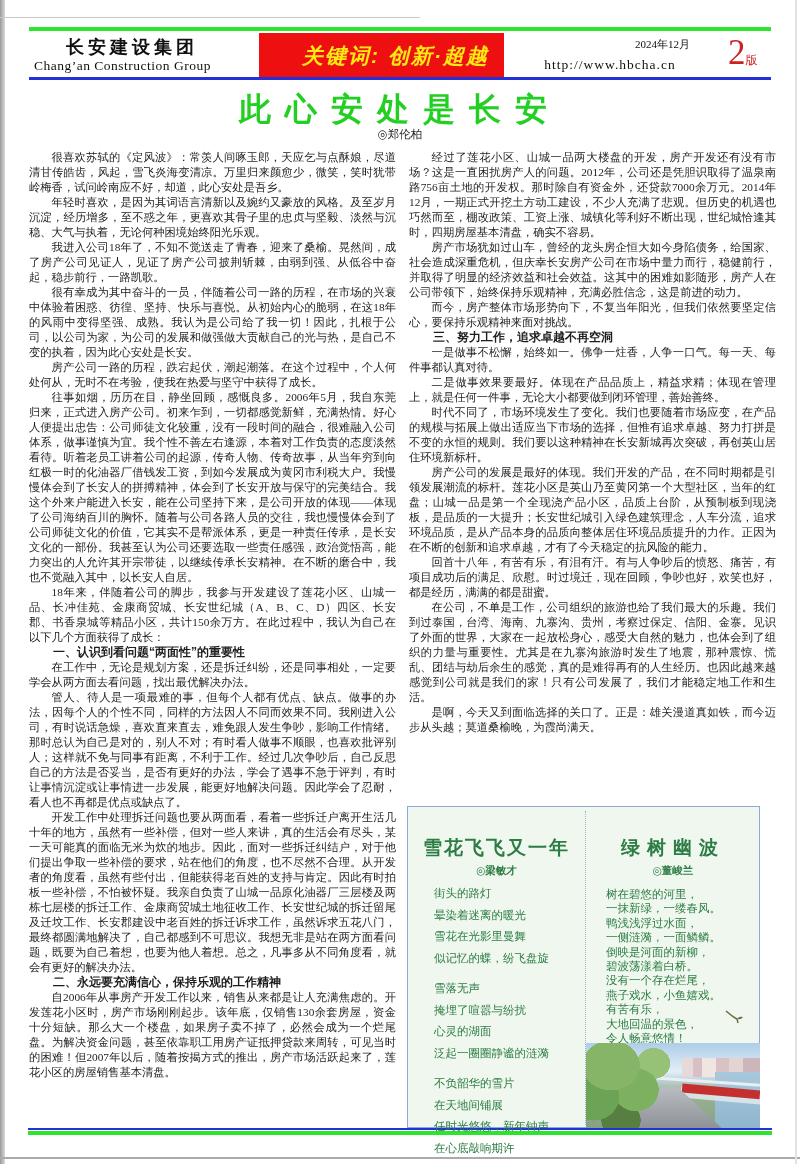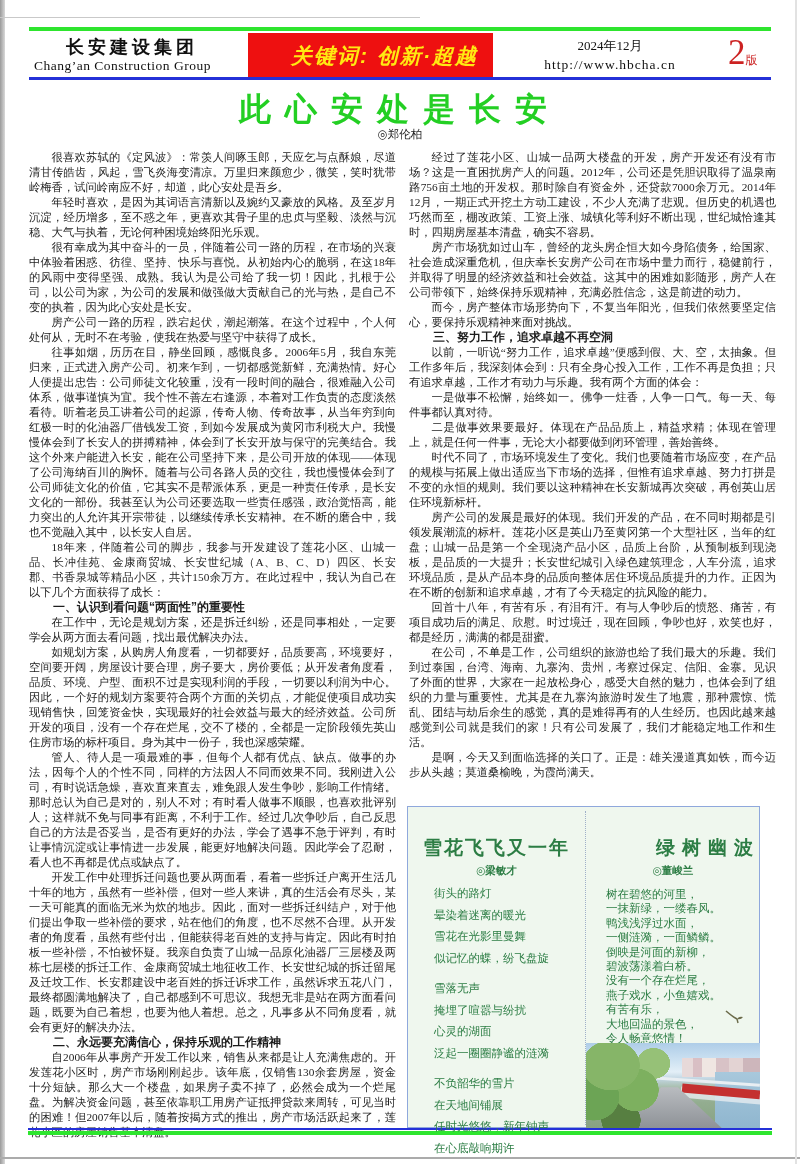--- a/index.html
+++ b/index.html
@@ -16,23 +16,23 @@
   .edge-right{position:absolute;left:795px;top:0;width:2px;height:1164px;background:#e2e2e2;}
 
   .rule{position:absolute;left:29px;width:742px;}
   .rule-top-green{top:27px;height:4px;background:var(--rule-green);}
   .rule-top-blue{top:77px;height:3px;background:var(--rule-blue);}
   .rule-bot-blue{top:1128px;height:2px;background:var(--rule-blue);left:28px;width:744px;}
   .rule-bot-green{top:1131px;height:4px;background:var(--rule-green);left:28px;width:744px;}
 
   .org-cn{position:absolute;left:66px;top:35px;font-size:18px;font-weight:bold;letter-spacing:4px;color:#111;font-family:"Liberation Serif","DejaVu Serif",serif;}
   .org-en{position:absolute;left:34px;top:58px;font-size:13.5px;letter-spacing:.5px;color:#111;}
-  .kw-box{position:absolute;left:248px;top:33px;width:245px;height:45px;background:var(--masthead-red);display:flex;align-items:center;justify-content:center;padding-left:28px;}
+  .kw-box{position:absolute;left:259px;top:33px;width:245px;height:45px;background:var(--masthead-red);display:flex;align-items:center;justify-content:center;padding-left:28px;}
   .kw-text{color:var(--masthead-yellow);font-weight:bold;font-size:21px;letter-spacing:2px;font-family:"Liberation Sans","DejaVu Sans",sans-serif;font-style:italic;}
-  .mast-date{position:absolute;left:530px;top:37px;width:160px;text-align:center;font-size:13px;color:#111;}
+  .mast-date{position:absolute;left:530px;top:37px;width:160px;text-align:right;font-size:11px;color:#111;}
   .mast-url{position:absolute;left:520px;top:57px;width:180px;text-align:center;font-size:13.5px;letter-spacing:1px;color:#111;}
   .page-num{position:absolute;left:728px;top:33px;color:var(--page-red);}
   .page-num .big{font-size:35px;font-family:"Liberation Serif","DejaVu Serif",serif;}
   .page-num .small{font-size:12px;}
 
   .art-title{position:absolute;left:0;top:88px;width:800px;text-align:center;font-size:32px;font-weight:bold;letter-spacing:14px;color:var(--accent-green);font-family:"Liberation Sans","DejaVu Sans",sans-serif;}
   .art-author{position:absolute;left:0;top:127px;width:800px;text-align:center;font-size:11.5px;color:#222;}
 
   .col{position:absolute;top:150px;width:367px;font-size:11.3px;line-height:15px;text-align:justify;color:var(--body-ink);}
   .col1{left:29px;height:992px;overflow:hidden;}
@@ -41,21 +41,21 @@
   .para.no-indent{text-indent:0;}
   .para.sec-head{font-family:"Liberation Sans","DejaVu Sans",sans-serif;font-weight:bold;font-size:12px;}
 
   .poem-box{position:absolute;left:407px;top:806px;width:353px;height:322px;background:var(--box-bg);border:1px solid var(--box-border);z-index:5;}
   .poem-divider{position:absolute;left:177px;top:4px;height:314px;border-left:1px dotted #9fb0c8;}
   .poem-cell{position:absolute;top:0;height:100%;}
   .poem-left{left:0;width:177px;}
   .poem-right{left:178px;width:174px;}
   .poem-title{position:absolute;top:28px;left:0;width:100%;text-align:center;font-size:19px;font-weight:bold;color:var(--poem-green);font-family:"Liberation Sans","DejaVu Sans",sans-serif;}
   .poem-title.lt{letter-spacing:2px;}
-  .poem-title.rt{letter-spacing:7px;text-align:right;}
+  .poem-title.rt{letter-spacing:7px;}
   .poem-author{position:absolute;top:57px;left:0;width:100%;text-align:center;font-size:10.5px;font-weight:bold;color:var(--poem-green);}
   .poem-body{position:absolute;top:76px;left:0;width:100%;color:var(--poem-green);}
   .poem-left .poem-body{padding-left:26px;font-size:11.5px;line-height:21.5px;}
   .poem-left .stanza{margin-bottom:9px;}
   .poem-right .poem-body{padding-left:20px;font-size:11.5px;line-height:14.4px;top:80px;}
 
   .leaf-icon{position:absolute;left:316px;top:200px;width:22px;height:18px;}
 
   .photo{position:absolute;left:178px;top:236px;width:174px;height:85px;overflow:hidden;
     background:linear-gradient(180deg,#aecde8 0%,#cfe3f2 22%,#e3eff7 34%,#c2d6e2 42%,#a9bfae 52%,#93ad90 70%,#87a283 100%);}
@@ -91,38 +91,37 @@
 <div class="page-num">
   <span class="big">2</span><span class="small">版</span>
 </div>
 <div class="rule rule-top-blue"></div>
 
 <div class="art-title">此心安处是长安</div>
 <div class="art-author">◎郑伦柏</div>
 <div class="col col1">
     <p class="para">很喜欢苏轼的《定风波》：常羡人间啄玉郎，天应乞与点酥娘，尽道清甘传皓齿，风起，雪飞炎海变清凉。万里归来颜愈少，微笑，笑时犹带岭梅香，试问岭南应不好，却道，此心安处是吾乡。</p>
     <p class="para">年轻时喜欢，是因为其词语言清新以及婉约又豪放的风格。及至岁月沉淀，经历增多，至不惑之年，更喜欢其骨子里的忠贞与坚毅、淡然与沉稳、大气与执着，无论何种困境始终阳光乐观。</p>
+    <p class="para">我进入公司18年了，不知不觉送走了青春，迎来了桑榆。晃然间，成了房产公司见证人，见证了房产公司披荆斩棘，由弱到强、从低谷中奋起，稳步前行，一路凯歌。</p>
     <p class="para">很有幸成为其中奋斗的一员，伴随着公司一路的历程，在市场的兴衰中体验着困惑、彷徨、坚持、快乐与喜悦。从初始内心的脆弱，在这18年的风雨中变得坚强、成熟。我认为是公司给了我一切！因此，扎根于公司，以公司为家，为公司的发展和做强做大贡献自己的光与热，是自己不变的执着，因为此心安处是长安。</p>
     <p class="para">房产公司一路的历程，跌宕起伏，潮起潮落。在这个过程中，个人何处何从，无时不在考验，使我在热爱与坚守中获得了成长。</p>
     <p class="para">往事如烟，历历在目，静坐回顾，感慨良多。2006年5月，我自东莞归来，正式进入房产公司。初来乍到，一切都感觉新鲜，充满热情。好心人便提出忠告：公司师徒文化较重，没有一段时间的融合，很难融入公司体系，做事谨慎为宜。我个性不善左右逢源，本着对工作负责的态度淡然看待。听着老员工讲着公司的起源，传奇人物、传奇故事，从当年穷到向红极一时的化油器厂借钱发工资，到如今发展成为黄冈市利税大户。我慢慢体会到了长安人的拼搏精神，体会到了长安开放与保守的完美结合。我这个外来户能进入长安，能在公司坚持下来，是公司开放的体现——体现了公司海纳百川的胸怀。随着与公司各路人员的交往，我也慢慢体会到了公司师徒文化的价值，它其实不是帮派体系，更是一种责任传承，是长安文化的一部份。我甚至认为公司还要选取一些责任感强，政治觉悟高，能力突出的人允许其开宗带徒，以继续传承长安精神。在不断的磨合中，我也不觉融入其中，以长安人自居。</p>
     <p class="para">18年来，伴随着公司的脚步，我参与开发建设了莲花小区、山城一品、长冲佳苑、金康商贸城、长安世纪城（A、B、C、D）四区、长安郡、书香泉城等精品小区，共计150余万方。在此过程中，我认为自己在以下几个方面获得了成长：</p>
     <p class="para sec-head">一、认识到看问题“两面性”的重要性</p>
     <p class="para">在工作中，无论是规划方案，还是拆迁纠纷，还是同事相处，一定要学会从两方面去看问题，找出最优解决办法。</p>
-    <p class="para">如规划方案，从购房人角度看，一切都要好，品质要高，环境要好，空间要开阔，房屋设计要合理，房子要大，房价要低；从开发者角度看，品质、环境、户型、面积不过是实现利润的手段，一切要以利润为中心。因此，一个好的规划方案要符合两个方面的关切点，才能促使项目成功实现销售快，回笼资金快，实现最好的社会效益与最大的经济效益。公司所开发的项目，没有一个存在烂尾，交不了楼的，全都是一定阶段领先英山住房市场的标杆项目。身为其中一份子，我也深感荣耀。</p>
     <p class="para">管人、待人是一项最难的事，但每个人都有优点、缺点。做事的办法，因每个人的个性不同，同样的方法因人不同而效果不同。我刚进入公司，有时说话急燥，喜欢直来直去，难免跟人发生争吵，影响工作情绪。那时总认为自己是对的，别人不对；有时看人做事不顺眼，也喜欢批评别人；这样就不免与同事有距离，不利于工作。经过几次争吵后，自己反思自己的方法是否妥当，是否有更好的办法，学会了遇事不急于评判，有时让事情沉淀或让事情进一步发展，能更好地解决问题。因此学会了忍耐，看人也不再都是优点或缺点了。</p>
     <p class="para">开发工作中处理拆迁问题也要从两面看，看着一些拆迁户离开生活几十年的地方，虽然有一些补偿，但对一些人来讲，真的生活会有尽头，某一天可能真的面临无米为炊的地步。因此，面对一些拆迁纠结户，对于他们提出争取一些补偿的要求，站在他们的角度，也不尽然不合理。从开发者的角度看，虽然有些付出，但能获得老百姓的支持与肯定。因此有时拍板一些补偿，不怕被怀疑。我亲自负责了山城一品原化油器厂三层楼及两栋七层楼的拆迁工作、金康商贸城土地征收工作、长安世纪城的拆迁留尾及迁坟工作、长安郡建设中老百姓的拆迁诉求工作，虽然诉求五花八门，最终都圆满地解决了，自己都感到不可思议。我想无非是站在两方面看问题，既要为自己着想，也要为他人着想。总之，凡事多从不同角度看，就会有更好的解决办法。</p>
     <p class="para sec-head">二、永远要充满信心，保持乐观的工作精神</p>
     <p class="para">自2006年从事房产开发工作以来，销售从来都是让人充满焦虑的。开发莲花小区时，房产市场刚刚起步。该年底，仅销售130余套房屋，资金十分短缺。那么大一个楼盘，如果房子卖不掉了，必然会成为一个烂尾盘。为解决资金问题，甚至依靠职工用房产证抵押贷款来周转，可见当时的困难！但2007年以后，随着按揭方式的推出，房产市场活跃起来了，莲花小区的房屋销售基本清盘。</p>
   </div>
 <div class="col col2">
     <p class="para">经过了莲花小区、山城一品两大楼盘的开发，房产开发还有没有市场？这是一直困扰房产人的问题。2012年，公司还是凭胆识取得了温泉南路756亩土地的开发权。那时除自有资金外，还贷款7000余万元。2014年12月，一期正式开挖土方动工建设，不少人充满了悲观。但历史的机遇也巧然而至，棚改政策、工资上涨、城镇化等利好不断出现，世纪城恰逢其时，四期房屋基本清盘，确实不容易。</p>
     <p class="para">房产市场犹如过山车，曾经的龙头房企恒大如今身陷债务，给国家、社会造成深重危机，但庆幸长安房产公司在市场中量力而行，稳健前行，并取得了明显的经济效益和社会效益。这其中的困难如影随形，房产人在公司带领下，始终保持乐观精神，充满必胜信念，这是前进的动力。</p>
     <p class="para">而今，房产整体市场形势向下，不复当年阳光，但我们依然要坚定信心，要保持乐观精神来面对挑战。</p>
     <p class="para sec-head">三、努力工作，追求卓越不再空洞</p>
-    <p class="para">以前，一听说“努力工作，追求卓越”便感到假、大、空，太抽象。但工作多年后，我深刻体会到：只有全身心投入工作，工作不再是负担；只有追求卓越，工作才有动力与乐趣。我有两个方面的体会：</p>
     <p class="para">一是做事不松懈，始终如一。佛争一炷香，人争一口气。每一天、每件事都认真对待。</p>
     <p class="para">二是做事效果要最好。体现在产品品质上，精益求精；体现在管理上，就是任何一件事，无论大小都要做到闭环管理，善始善终。</p>
     <p class="para">时代不同了，市场环境发生了变化。我们也要随着市场应变，在产品的规模与拓展上做出适应当下市场的选择，但惟有追求卓越、努力打拼是不变的永恒的规则。我们要以这种精神在长安新城再次突破，再创英山居住环境新标杆。</p>
     <p class="para">房产公司的发展是最好的体现。我们开发的产品，在不同时期都是引领发展潮流的标杆。莲花小区是英山乃至黄冈第一个大型社区，当年的红盘；山城一品是第一个全现浇产品小区，品质上台阶，从预制板到现浇板，是品质的一大提升；长安世纪城引入绿色建筑理念，人车分流，追求环境品质，是从产品本身的品质向整体居住环境品质提升的力作。正因为在不断的创新和追求卓越，才有了今天稳定的抗风险的能力。</p>
     <p class="para">回首十八年，有苦有乐，有泪有汗。有与人争吵后的愤怒、痛苦，有项目成功后的满足、欣慰。时过境迁，现在回顾，争吵也好，欢笑也好，都是经历，满满的都是甜蜜。</p>
     <p class="para">在公司，不单是工作，公司组织的旅游也给了我们最大的乐趣。我们到过泰国，台湾、海南、九寨沟、贵州，考察过保定、信阳、金寨。见识了外面的世界，大家在一起放松身心，感受大自然的魅力，也体会到了组织的力量与重要性。尤其是在九寨沟旅游时发生了地震，那种震惊、慌乱、团结与劫后余生的感觉，真的是难得再有的人生经历。也因此越来越感觉到公司就是我们的家！只有公司发展了，我们才能稳定地工作和生活。</p>
     <p class="para">是啊，今天又到面临选择的关口了。正是：雄关漫道真如铁，而今迈步从头越；莫道桑榆晚，为霞尚满天。</p>
   </div>
 
 <div class="poem-box">

